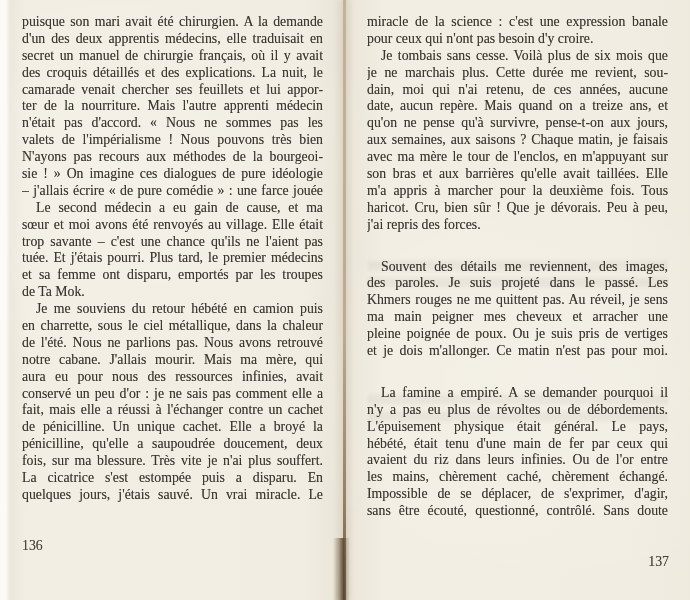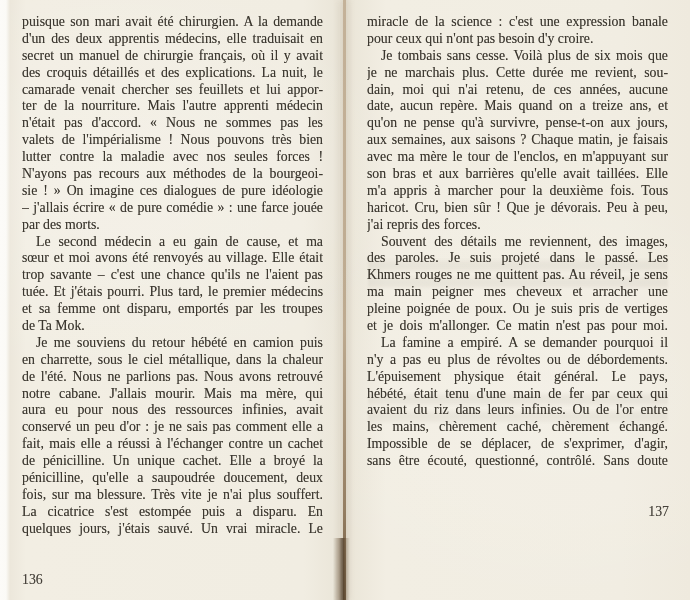--- a/index.html
+++ b/index.html
@@ -42,21 +42,21 @@
   }
   .line {
     text-align: justify;
     text-align-last: justify;
     white-space: normal;
     overflow: hidden;
     height: 16.9px;
   }
   .line.end { text-align-last: left; }
   .line.indent { text-indent: 14px; }
-  .line.gap { }
+  .line.gap { margin-top: 25px; }
   .page-number-row {
     margin-top: 34px;
     font-size: 13.8px;
     color: #45413a;
     text-shadow: 0 0 0.6px rgba(58,54,46,0.4);
   }
   .page-left  .page-number-row { text-align: left; }
   .page-right .page-number-row { text-align: right; }
 
   
@@ -120,25 +120,23 @@
   <div class="page page-left">
     <div class="lines">
         <div class="line">puisque son mari avait été chirurgien. A la demande</div>
         <div class="line">d'un des deux apprentis médecins, elle traduisait en</div>
         <div class="line">secret un manuel de chirurgie français, où il y avait</div>
         <div class="line">des croquis détaillés et des explications. La nuit, le</div>
         <div class="line">camarade venait chercher ses feuillets et lui appor-</div>
         <div class="line">ter de la nourriture. Mais l'autre apprenti médecin</div>
         <div class="line">n'était pas d'accord. « Nous ne sommes pas les</div>
         <div class="line">valets de l'impérialisme ! Nous pouvons très bien</div>
-        <div class="line">lutter contre la maladie avec nos seules forces !</div>
         <div class="line">N'ayons pas recours aux méthodes de la bourgeoi-</div>
         <div class="line">sie ! » On imagine ces dialogues de pure idéologie</div>
         <div class="line">– j'allais écrire « de pure comédie » : une farce jouée</div>
-        <div class="line end">par des morts.</div>
         <div class="line indent">Le second médecin a eu gain de cause, et ma</div>
         <div class="line">sœur et moi avons été renvoyés au village. Elle était</div>
         <div class="line">trop savante – c'est une chance qu'ils ne l'aient pas</div>
         <div class="line">tuée. Et j'étais pourri. Plus tard, le premier médecins</div>
         <div class="line">et sa femme ont disparu, emportés par les troupes</div>
         <div class="line end">de Ta Mok.</div>
         <div class="line indent">Je me souviens du retour hébété en camion puis</div>
         <div class="line">en charrette, sous le ciel métallique, dans la chaleur</div>
         <div class="line">de l'été. Nous ne parlions pas. Nous avons retrouvé</div>
         <div class="line">notre cabane. J'allais mourir. Mais ma mère, qui</div>

